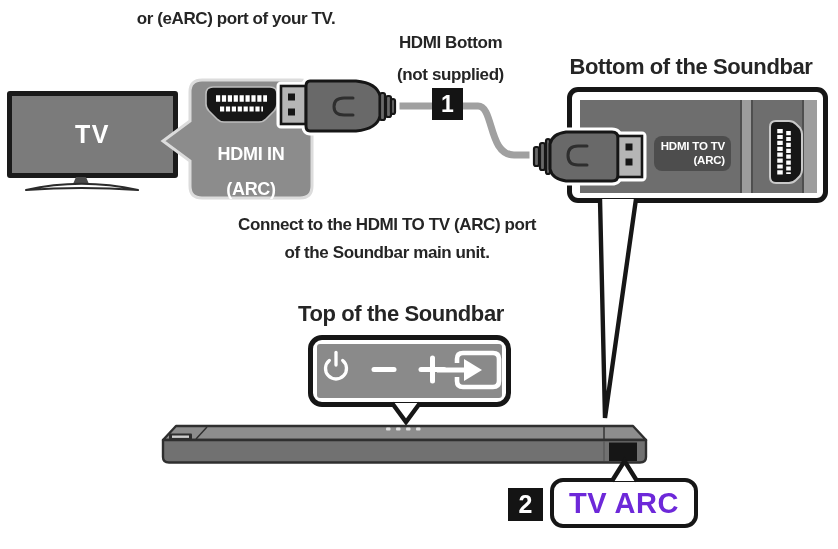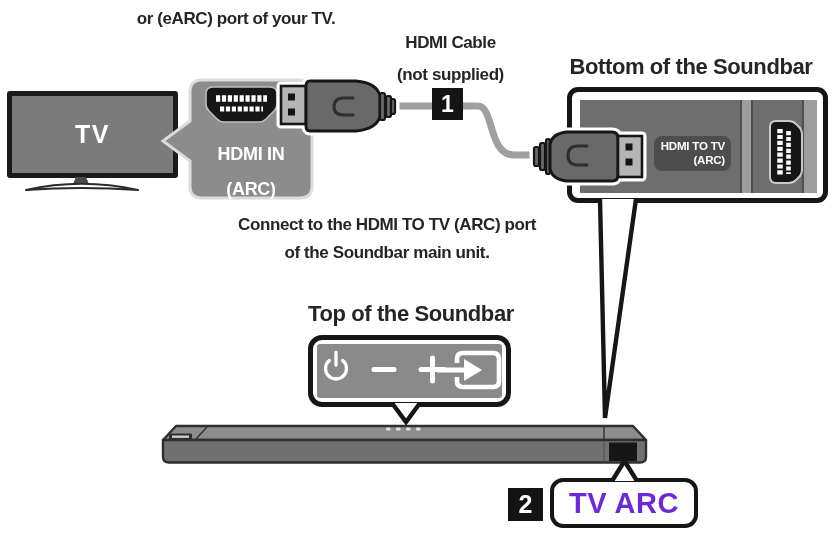--- a/index.html
+++ b/index.html
@@ -33,32 +33,32 @@
 </head>
 <body>
 
 <div class="page">
 
   <div class="abs instr t-center" style="left:86px;top:4px;width:300px;">
     <span>or (eARC) port of your TV.</span>
   </div>
 
   <div class="abs instr t-center" style="left:368px;top:27px;width:165px;line-height:32px;">
-    <span>HDMI Cable</span>
+    <span>HDMI Bottom</span>
     <span>(not supplied)</span>
   </div>
 
   <div class="abs title t-center" style="left:566px;top:54px;width:250px;">Bottom of the Soundbar</div>
 
   <div class="abs instr t-right" style="left:227px;top:211px;width:320px;line-height:28px;text-align:center;">
     <span>Connect to the HDMI TO TV (ARC) port</span>
     <span>of the Soundbar main unit.</span>
   </div>
 
-  <div class="abs title t-center" style="left:301px;top:301px;width:220px;">Top of the Soundbar</div>
+  <div class="abs title t-center" style="left:291px;top:301px;width:220px;">Top of the Soundbar</div>
 
   <div class="abs tv-box">
     <span>TV</span>
   </div>
 
   <svg class="layer">
 
     <g>
       <path d="M76 177 L86 177 L89 184 L73 184 Z" fill="#4a4a4a"></path>
       <path d="M26 190 Q81 177.5 138 190 Q81 186 26 190 Z" fill="#fff" stroke="#2b2b2b" stroke-width="2.2" stroke-linejoin="round"></path>

